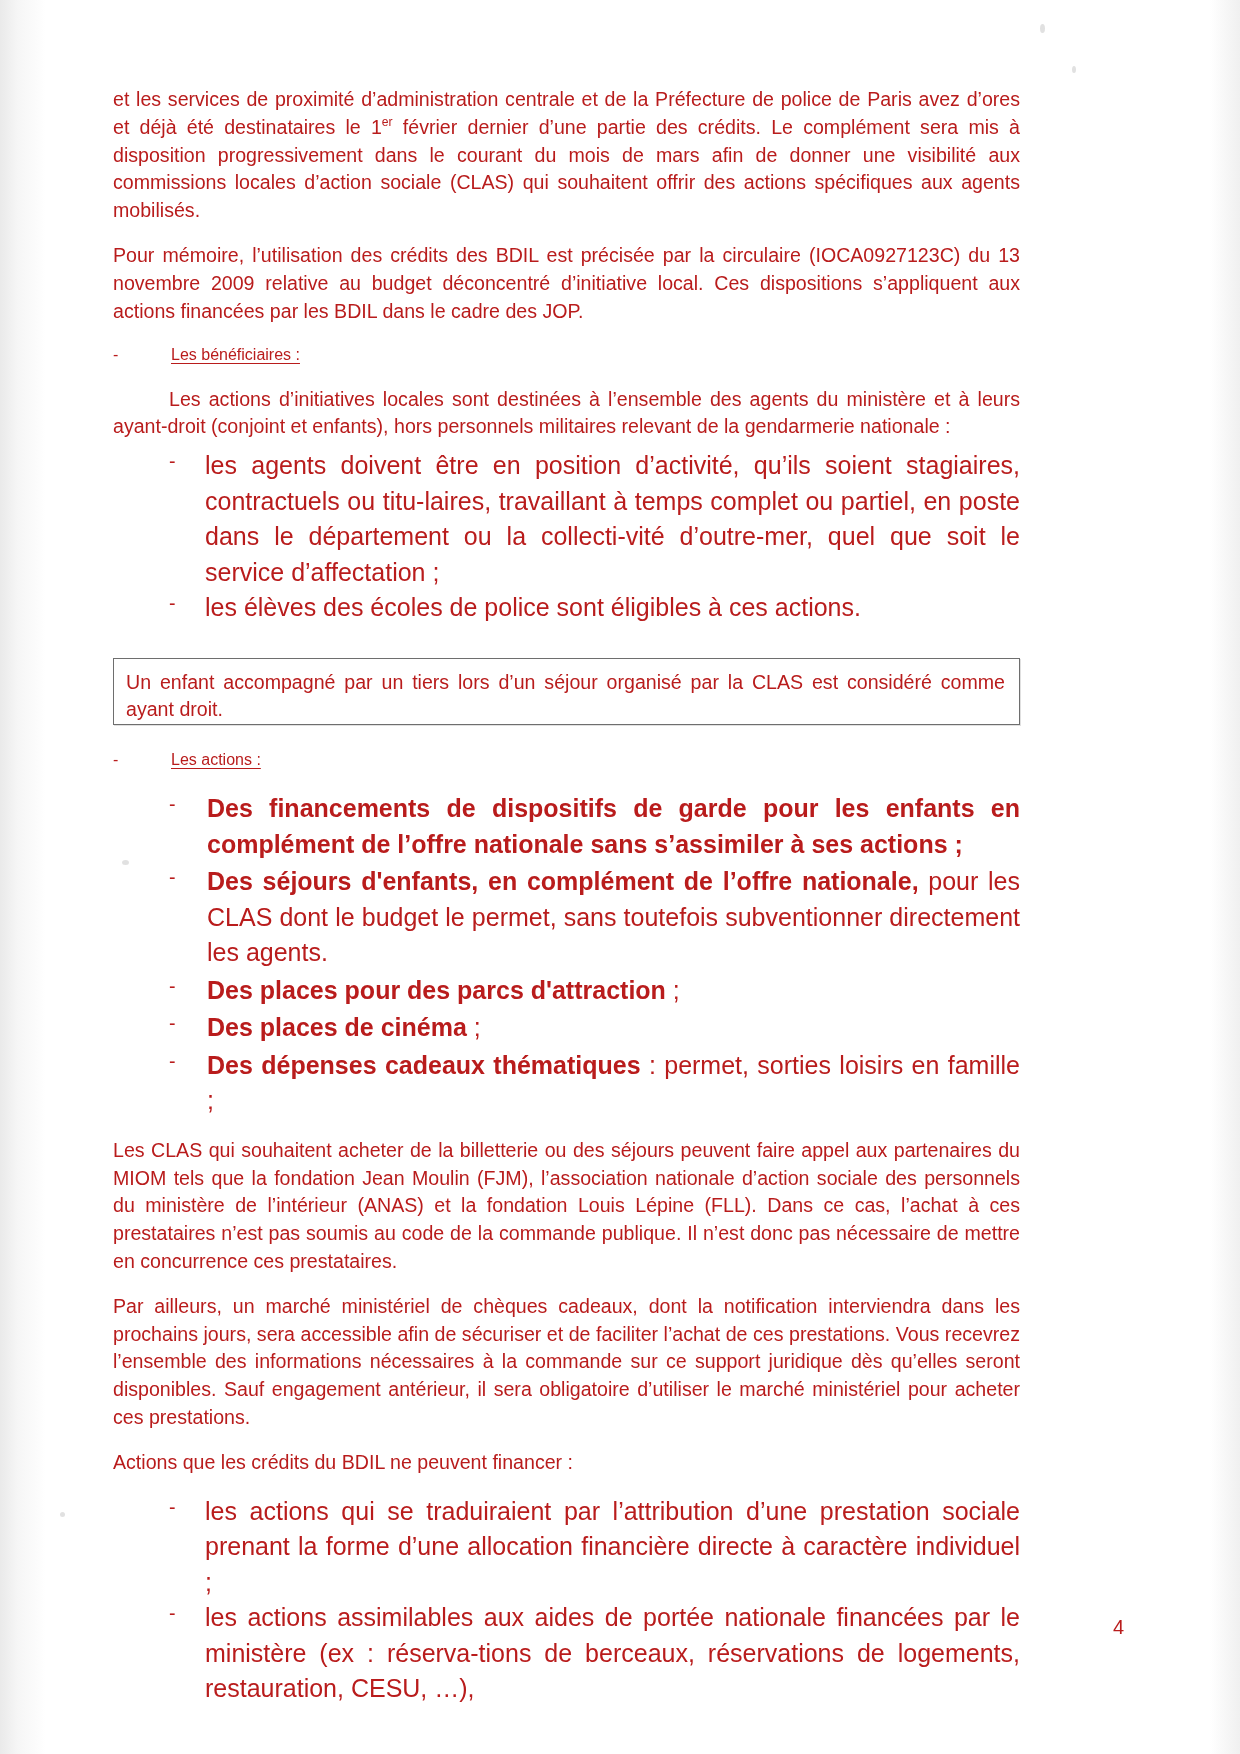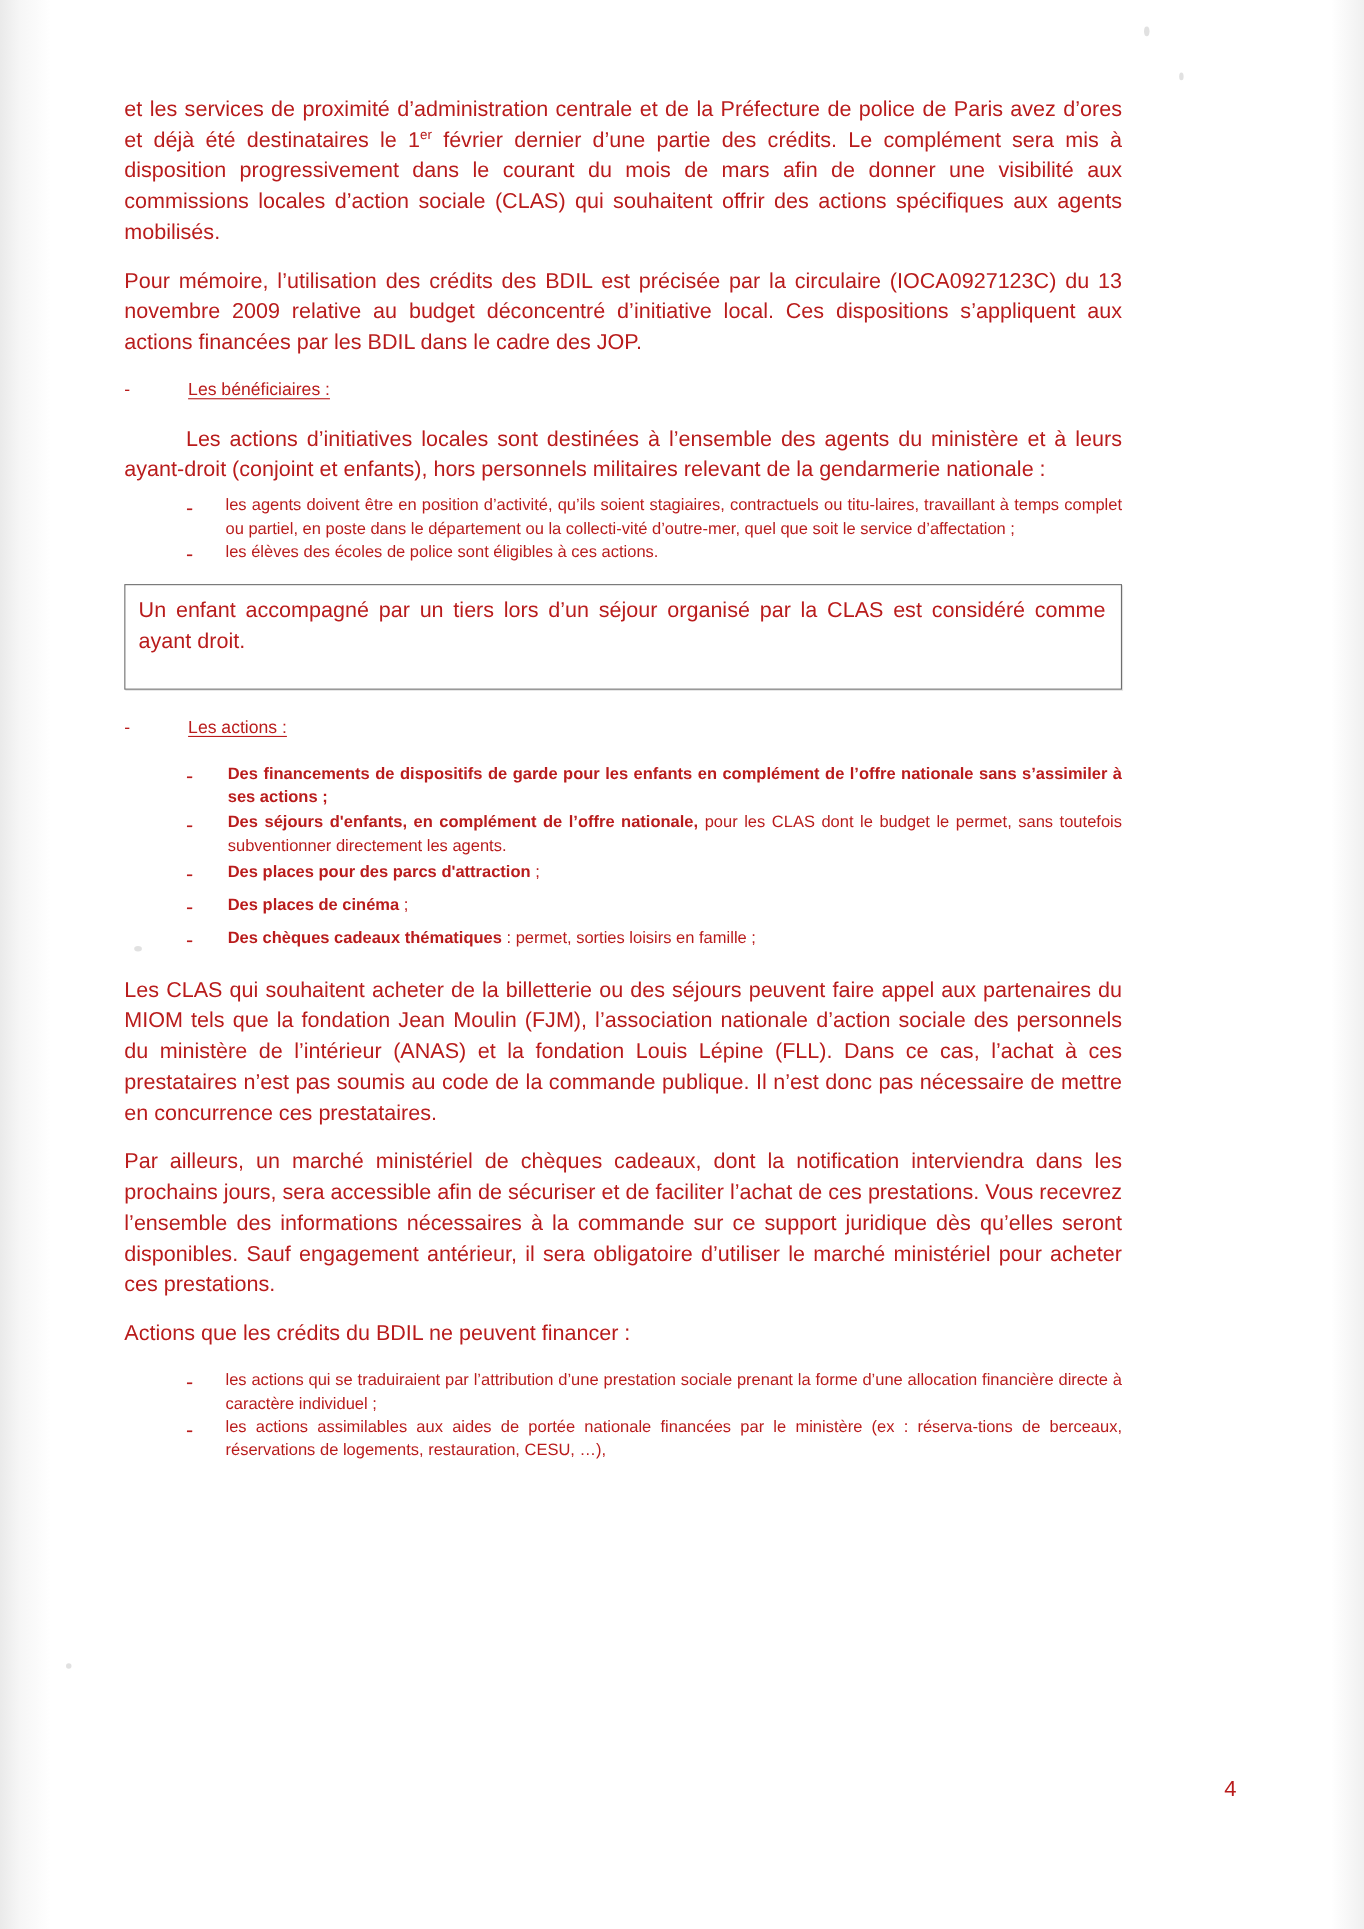--- a/index.html
+++ b/index.html
@@ -75,21 +75,21 @@
   }
   .dashrow .dash {
     width: 58px;
     flex: 0 0 58px;
     font-size: 19.6px;
     line-height: 1.42;
   }
   .dashrow .body {
     flex: 1 1 auto;
     text-align: justify;
-    font-size: 15px;
+    font-size: 25px;
     line-height: 1.42;
   }
   .section-head {
     display: flex;
     margin-top: 20px;
     margin-bottom: 22px;
   }
   .section-head .dash {
     width: 58px;
     flex: 0 0 58px;
@@ -99,22 +99,22 @@
     text-align: justify;
     margin-bottom: 7px;
   }
   .inner-list {
     margin-left: 56px;
     margin-top: 6px;
   }
   .inner-list .dashrow .dash { width: 36px; flex: 0 0 36px; }
   .callout {
     border: 1.6px solid #6e6e6e;
-    padding: 10px 14px 28px 12px;
-    margin-top: 12px;
+    padding: 10px 14px 0 12px;
+    margin-top: 32px;
     margin-bottom: 26px;
     box-shadow: 1px 1px 0 rgba(0,0,0,.12);
   }
   .callout .para { margin-bottom: 0; }
   .bullets {
     margin-left: 56px;
     margin-top: 14px;
     margin-bottom: 18px;
   }
   .bullets .dashrow { margin-bottom: 2px; }
@@ -192,21 +192,21 @@
       <div class="dashrow">
         <span class="dash">-</span>
         <span class="body"><span class="bold">Des places pour des parcs d'attraction</span><span> ;</span></span>
       </div>
       <div class="dashrow">
         <span class="dash">-</span>
         <span class="body"><span class="bold">Des places de cinéma</span><span> ;</span></span>
       </div>
       <div class="dashrow">
         <span class="dash">-</span>
-        <span class="body"><span class="bold">Des chèques cadeaux thématiques</span><span> : permet, sorties loisirs en famille ;</span></span>
+        <span class="body"><span class="bold">Des dépenses cadeaux thématiques</span><span> : permet, sorties loisirs en famille ;</span></span>
       </div>
     </div>
 
     <p class="para">Les CLAS qui souhaitent acheter de la billetterie ou des séjours peuvent faire appel aux partenaires du MIOM tels que la fondation Jean Moulin (FJM), l’association nationale d’action sociale des personnels du ministère de l’intérieur (ANAS) et la fondation Louis Lépine (FLL). Dans ce cas, l’achat à ces prestataires n’est pas soumis au code de la commande publique. Il n’est donc pas nécessaire de mettre en concurrence ces prestataires.</p>
 
     <p class="para">Par ailleurs, un marché ministériel de chèques cadeaux, dont la notification interviendra dans les prochains jours, sera accessible afin de sécuriser et de faciliter l’achat de ces prestations. Vous recevrez l’ensemble des informations nécessaires à la commande sur ce support juridique dès qu’elles seront disponibles.  Sauf engagement antérieur, il sera obligatoire d’utiliser le marché ministériel pour acheter ces prestations.</p>
 
     <p class="para">Actions que les crédits du BDIL ne peuvent financer :</p>
 
     <div class="inner-list">

